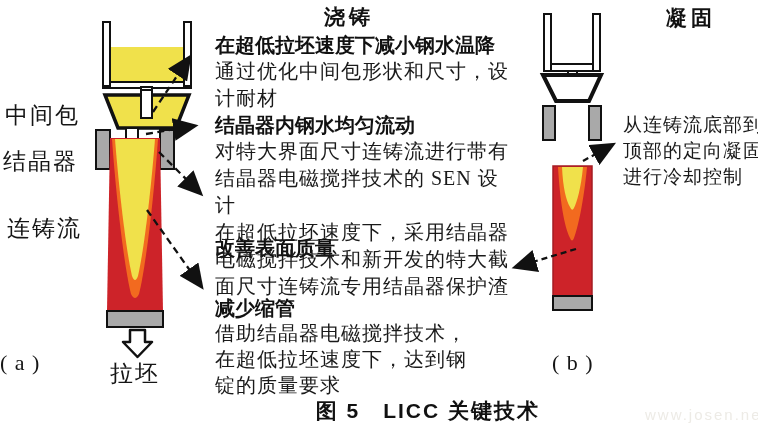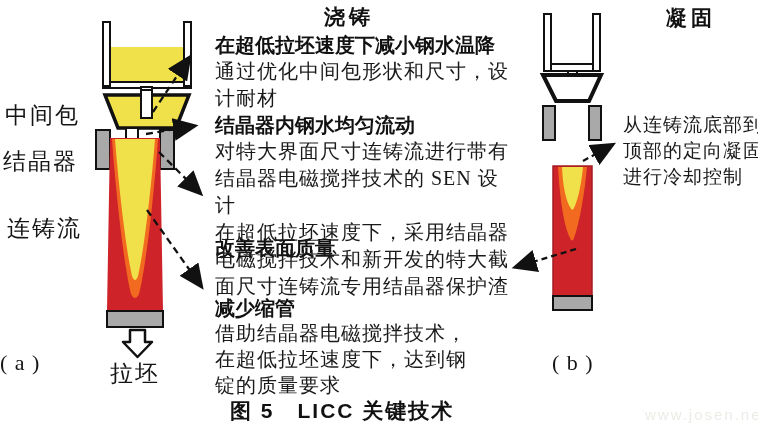--- a/index.html
+++ b/index.html
@@ -9,21 +9,21 @@
   svg{position:absolute;left:0;top:0;}
   .side-label{font-family:"Liberation Serif", serif;font-size:23px;color:#151515;letter-spacing:2px;}
   .panel-label{font-family:"Liberation Serif", serif;font-size:22px;color:#151515;letter-spacing:1px;}
   .col-title{font-family:"Liberation Sans", sans-serif;font-weight:700;font-size:21px;color:#111;letter-spacing:4px;}
   .heading{font-family:"Liberation Sans", sans-serif;font-weight:700;font-size:20px;line-height:24px;color:#111;}
   .body-text{font-family:"Liberation Serif", serif;font-size:20px;line-height:27px;color:#1a1a1a;letter-spacing:1px;}
   .body-w292{width:300px;}
   .body-w250{width:252px;line-height:26px;}
   .right-body{width:140px;font-size:19px;line-height:26px;}
   .caption{font-family:"Liberation Sans", sans-serif;font-weight:700;font-size:21px;color:#111;
-           width:310px;text-align:left;letter-spacing:2px;}
+           width:310px;text-align:right;letter-spacing:2px;}
   .watermark{font-family:"Liberation Sans", sans-serif;font-size:15px;color:#edebe6;letter-spacing:2px;}
 </style>
 </head>
 <body>
 
 <div id="canvas">
 
   <svg width="758" height="426" viewBox="0 0 758 426">
     <defs>
       <marker id="ah" markerWidth="12" markerHeight="10" refX="9" refY="5" orient="auto">

